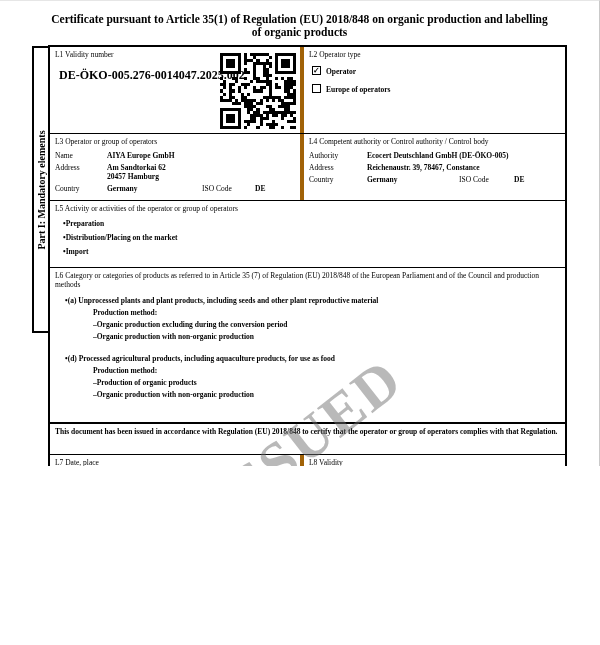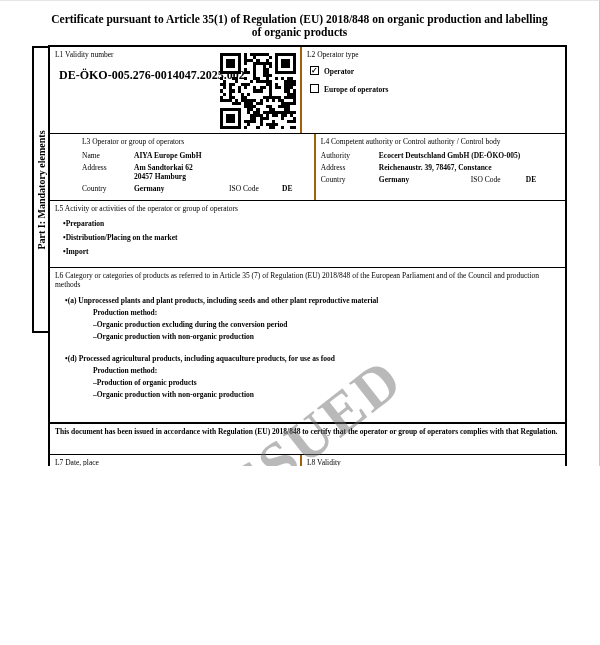--- a/index.html
+++ b/index.html
@@ -11,28 +11,28 @@
   
   .sidebar{position:absolute;left:32px;top:45px;width:18px;height:287px;
            border:2px solid #000;box-sizing:border-box;}
   .sidebar span{position:absolute;left:50%;top:50%;transform:translate(-50%,-50%) rotate(-90deg);
                 white-space:nowrap;font-weight:bold;font-size:10px;}
   
   .tbl{position:absolute;left:48px;top:44px;width:519px;height:501px;
        border:2px solid #000;box-sizing:border-box;background:transparent;}
   .row{display:flex;box-sizing:border-box;width:100%;}
   .r1{height:86px;}
-  .r2{height:67px;border-top:1px solid #000;padding-left:27px;}
+  .r2{height:67px;border-top:1px solid #000;}
   .r3{height:67px;border-top:1px solid #000;}
   .r4{height:155px;border-top:1px solid #000;}
   .r5{height:32px;border-top:2px solid #000;}
   .r6{height:90px;border-top:1px solid #000;}
   .cell{box-sizing:border-box;position:relative;padding:3px 5px;font-size:7.5px;}
   .cell.left{width:250px;}
-  .cell.right{width:265px;border-left:2px solid #a16207;}
+  .cell.right{width:265px;border-left:4px solid #a16207;}
   .cell.full{width:100%;}
   .lbl{font-size:7.5px;}
   .val{font-weight:bold;}
   .docnum{margin:9px 0 0 4px;font-size:12px;font-weight:bold;}
   .qr{position:absolute;left:170px;top:6px;width:76px;height:76px;}
   .cbrow{margin:6px 0 0 3px;line-height:11px;font-weight:bold;}
   .cb{display:inline-block;width:7px;height:7px;border:1px solid #000;margin-right:5px;
       position:relative;top:1px;}
   .cb.checked::after{content:"\2713";position:absolute;top:-2.5px;left:0px;font-size:8px;font-weight:bold;}
   .fgrid{display:grid;margin-top:5px;row-gap:3px;font-size:7.5px;}

